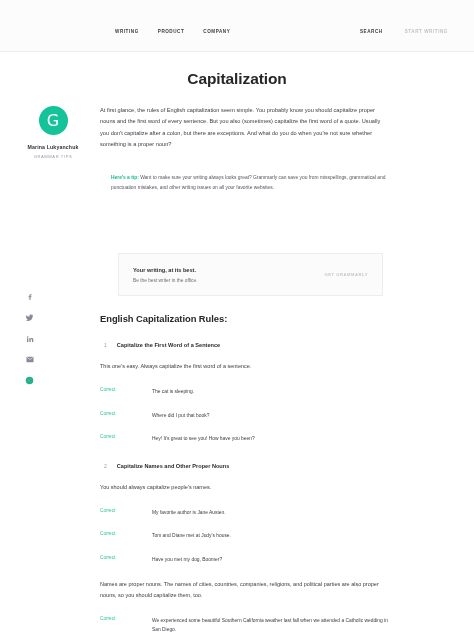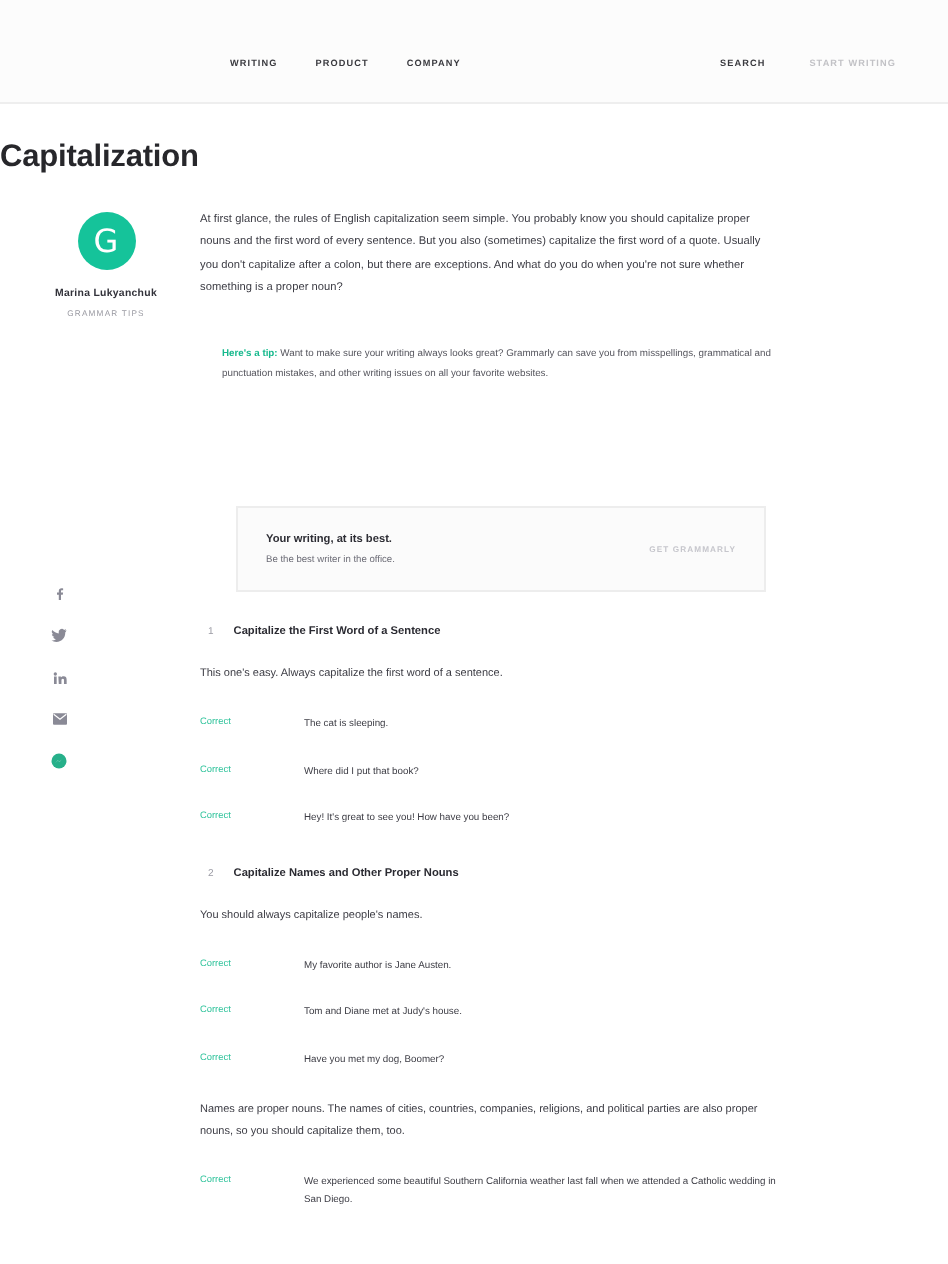--- a/index.html
+++ b/index.html
@@ -53,20 +53,21 @@
     cursor: pointer;
   }
   .nav-link.muted { color: #c2c2c6; }
 
   
   .article-title {
     position: absolute;
     top: 70px;
     left: 0;
     width: 474px;
+    text-align: center;
     font-size: 15.5px;
     font-weight: bold;
     color: #27272b;
     letter-spacing: -0.1px;
   }
 
   
   .author {
     position: absolute;
     left: 12px;
@@ -310,20 +311,21 @@
 
   <div class="cta-card">
     <div>
       <div class="cta-title">Your writing, at its best.</div>
       <div class="cta-sub">Be the best writer in the office.</div>
     </div>
     <div class="cta-button">GET GRAMMARLY</div>
   </div>
 
   <div class="rules">
+    <div class="rules-heading">English Capitalization Rules:</div>
 
     <div>
       <div class="rule-head">
         <span class="rule-num">1</span>
         <span class="rule-title">Capitalize the First Word of a Sentence</span>
       </div>
       <div class="rule-para">This one's easy. Always capitalize the first word of a sentence.</div>
 
       <div class="example">
         <div class="example-label">Correct</div>

